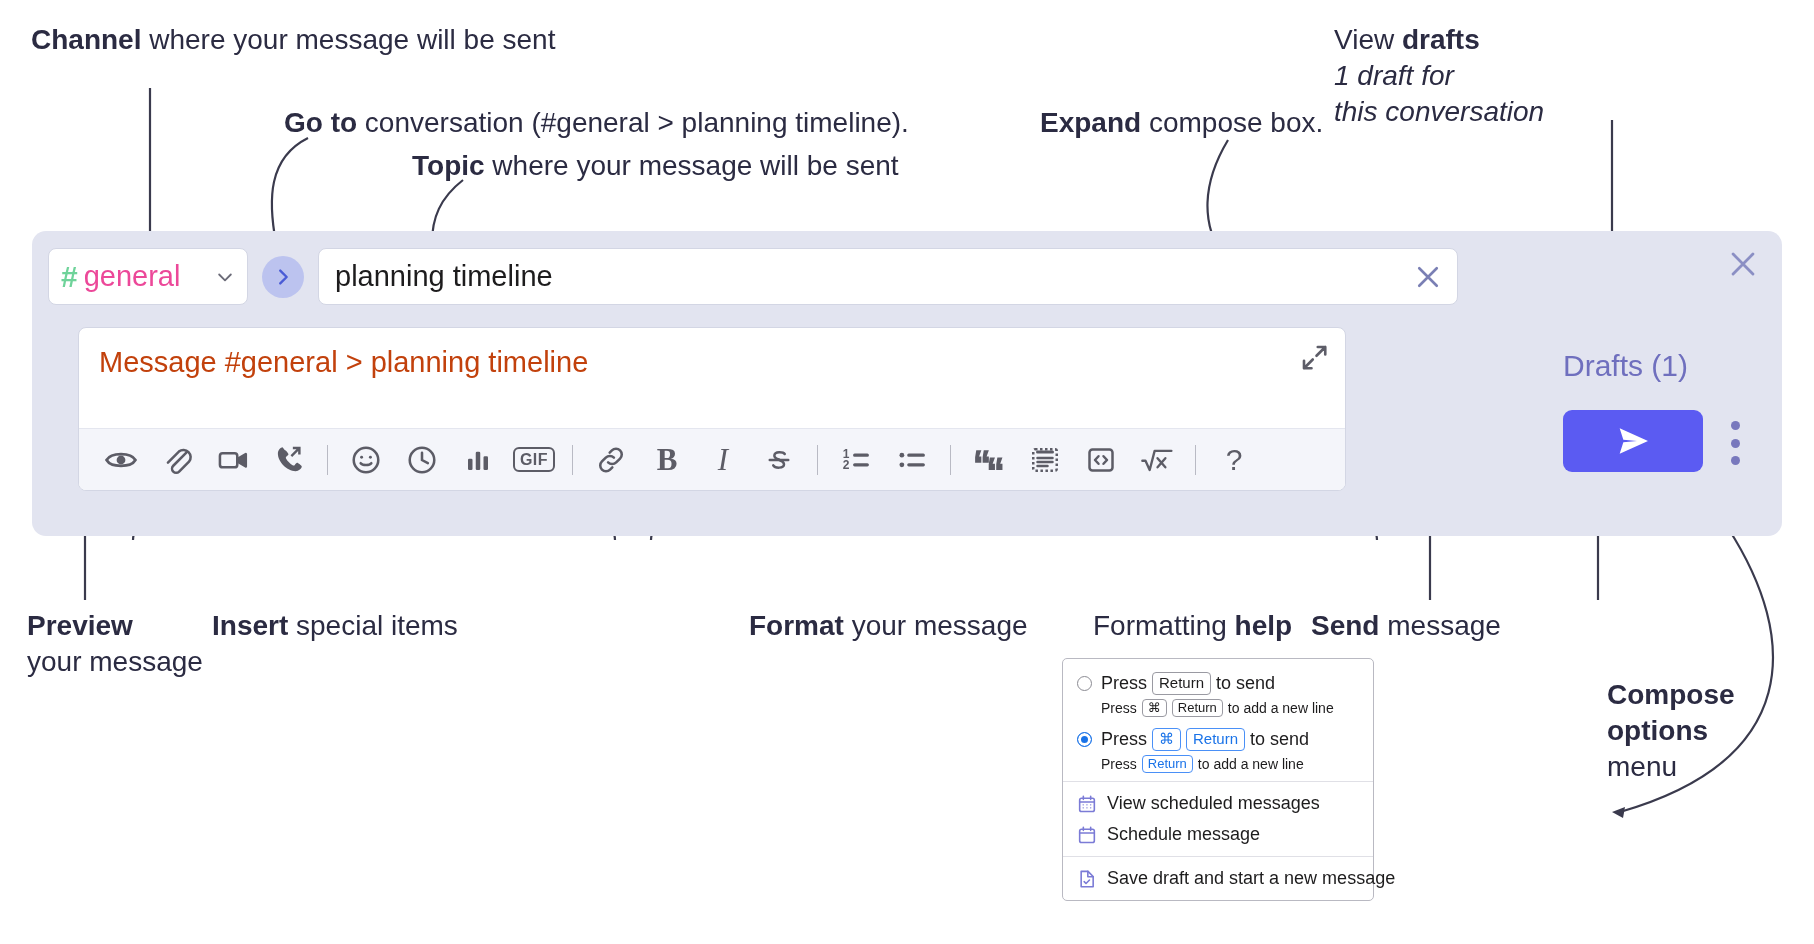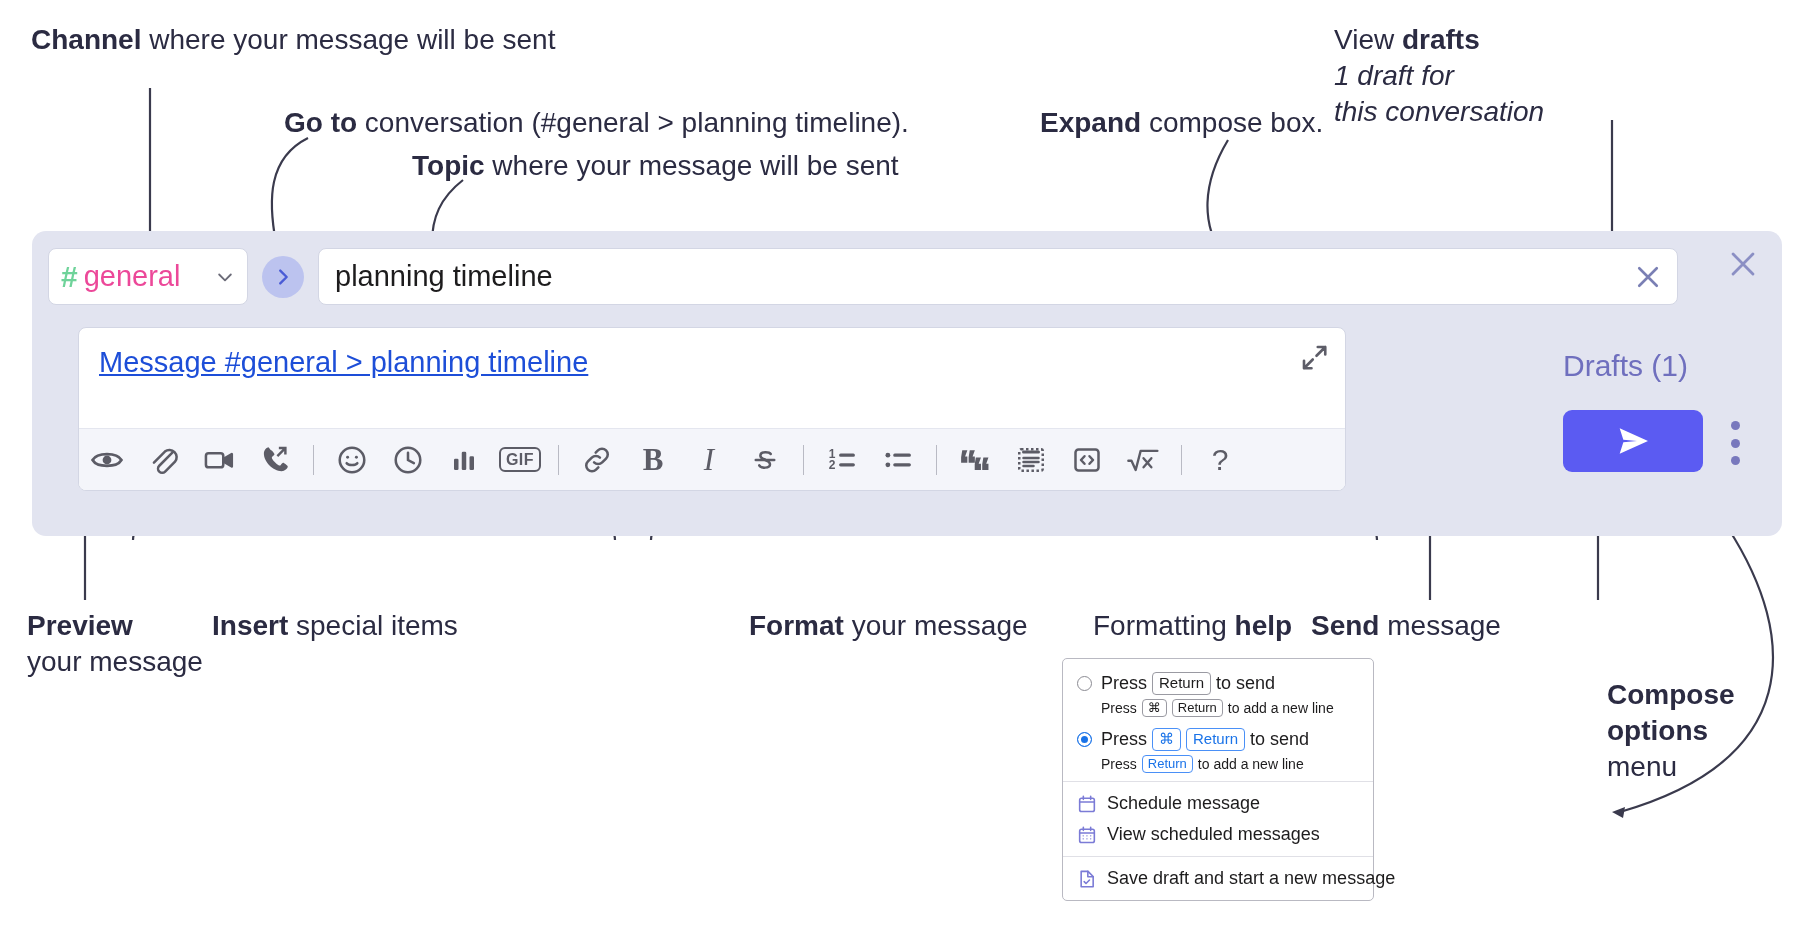--- a/index.html
+++ b/index.html
@@ -103,21 +103,21 @@
     background: #bcc3ef;
     color: #4a5bd6;
     display: flex;
     align-items: center;
     justify-content: center;
     margin: 0 14px;
     cursor: pointer;
     flex: none;
   }
   .topic-field {
-    width: 1360px;
+    width: 1140px;
     height: 57px;
     background: #ffffff;
     border: 1px solid #d3d6e4;
     border-radius: 8px;
     display: flex;
     align-items: center;
     padding: 0 14px 0 16px;
     box-sizing: border-box;
     gap: 15px;
   }
@@ -144,42 +144,42 @@
     background: #ffffff;
     border: 1px solid #d3d6e4;
     border-radius: 8px;
     box-sizing: border-box;
   }
   .msg-placeholder {
     position: absolute;
     left: 20px;
     top: 18px;
     font-size: 29px;
-    color: #1d4ed8;
-    text-decoration: underline;
+    color: #c2410c;
   }
   .expand-btn {
     position: absolute;
     right: 16px;
     top: 14px;
     width: 30px;
     height: 30px;
     color: #5d5d68;
     cursor: pointer;
   }
 
   
   .toolbar {
     position: absolute;
     left: 0;
     bottom: 0;
     width: 100%;
     height: 62px;
     display: flex;
     align-items: center;
+    padding-left: 14px;
     box-sizing: border-box;
     background: #f4f5fa;
     border-top: 1px solid #e4e6ef;
     border-radius: 0 0 7px 7px;
     gap: 0px;
   }
   .tb {
     width: 56px;
     height: 46px;
     display: flex;
@@ -662,36 +662,36 @@
     <span>to add a new line</span>
   </div>
 
   <div class="menu-div"></div>
 
   <div class="menu-item">
     <span class="mi-icon">
       <svg viewBox="0 0 24 24" width="20" height="20" fill="none" stroke="currentColor" stroke-width="1.9" stroke-linecap="round">
         <rect x="3.2" y="5" width="17.6" height="16" rx="2.2"></rect>
         <path d="M3.2 9.6 L20.8 9.6 M7.6 2.8 L7.6 6.4 M16.4 2.8 L16.4 6.4"></path>
-      </svg>
-    </span>
-    <span>Schedule message</span>
-  </div>
-
-  <div class="menu-item">
-    <span class="mi-icon">
-      <svg viewBox="0 0 24 24" width="20" height="20" fill="none" stroke="currentColor" stroke-width="1.9" stroke-linecap="round">
-        <rect x="3.2" y="5" width="17.6" height="16" rx="2.2"></rect>
-        <path d="M3.2 9.6 L20.8 9.6 M7.6 2.8 L7.6 6.4 M16.4 2.8 L16.4 6.4"></path>
         <g stroke-width="1.7">
           <path d="M7.4 13 L7.5 13 M11.9 13 L12 13 M16.4 13 L16.5 13 M7.4 16.6 L7.5 16.6 M11.9 16.6 L12 16.6 M16.4 16.6 L16.5 16.6"></path>
         </g>
       </svg>
     </span>
     <span>View scheduled messages</span>
+  </div>
+
+  <div class="menu-item">
+    <span class="mi-icon">
+      <svg viewBox="0 0 24 24" width="20" height="20" fill="none" stroke="currentColor" stroke-width="1.9" stroke-linecap="round">
+        <rect x="3.2" y="5" width="17.6" height="16" rx="2.2"></rect>
+        <path d="M3.2 9.6 L20.8 9.6 M7.6 2.8 L7.6 6.4 M16.4 2.8 L16.4 6.4"></path>
+      </svg>
+    </span>
+    <span>Schedule message</span>
   </div>
 
   <div class="menu-div"></div>
 
   <div class="menu-item">
     <span class="mi-icon">
       <svg viewBox="0 0 24 24" width="20" height="20" fill="none" stroke="currentColor" stroke-width="1.9" stroke-linecap="round" stroke-linejoin="round">
         <path d="M5 2.8 h8.2 L19.4 9 v12.2 H5 z"></path>
         <path d="M13 2.8 L13 9.2 L19.4 9.2"></path>
         <path d="M8.6 15.2 L10.8 17.4 L15 13.2"></path>

